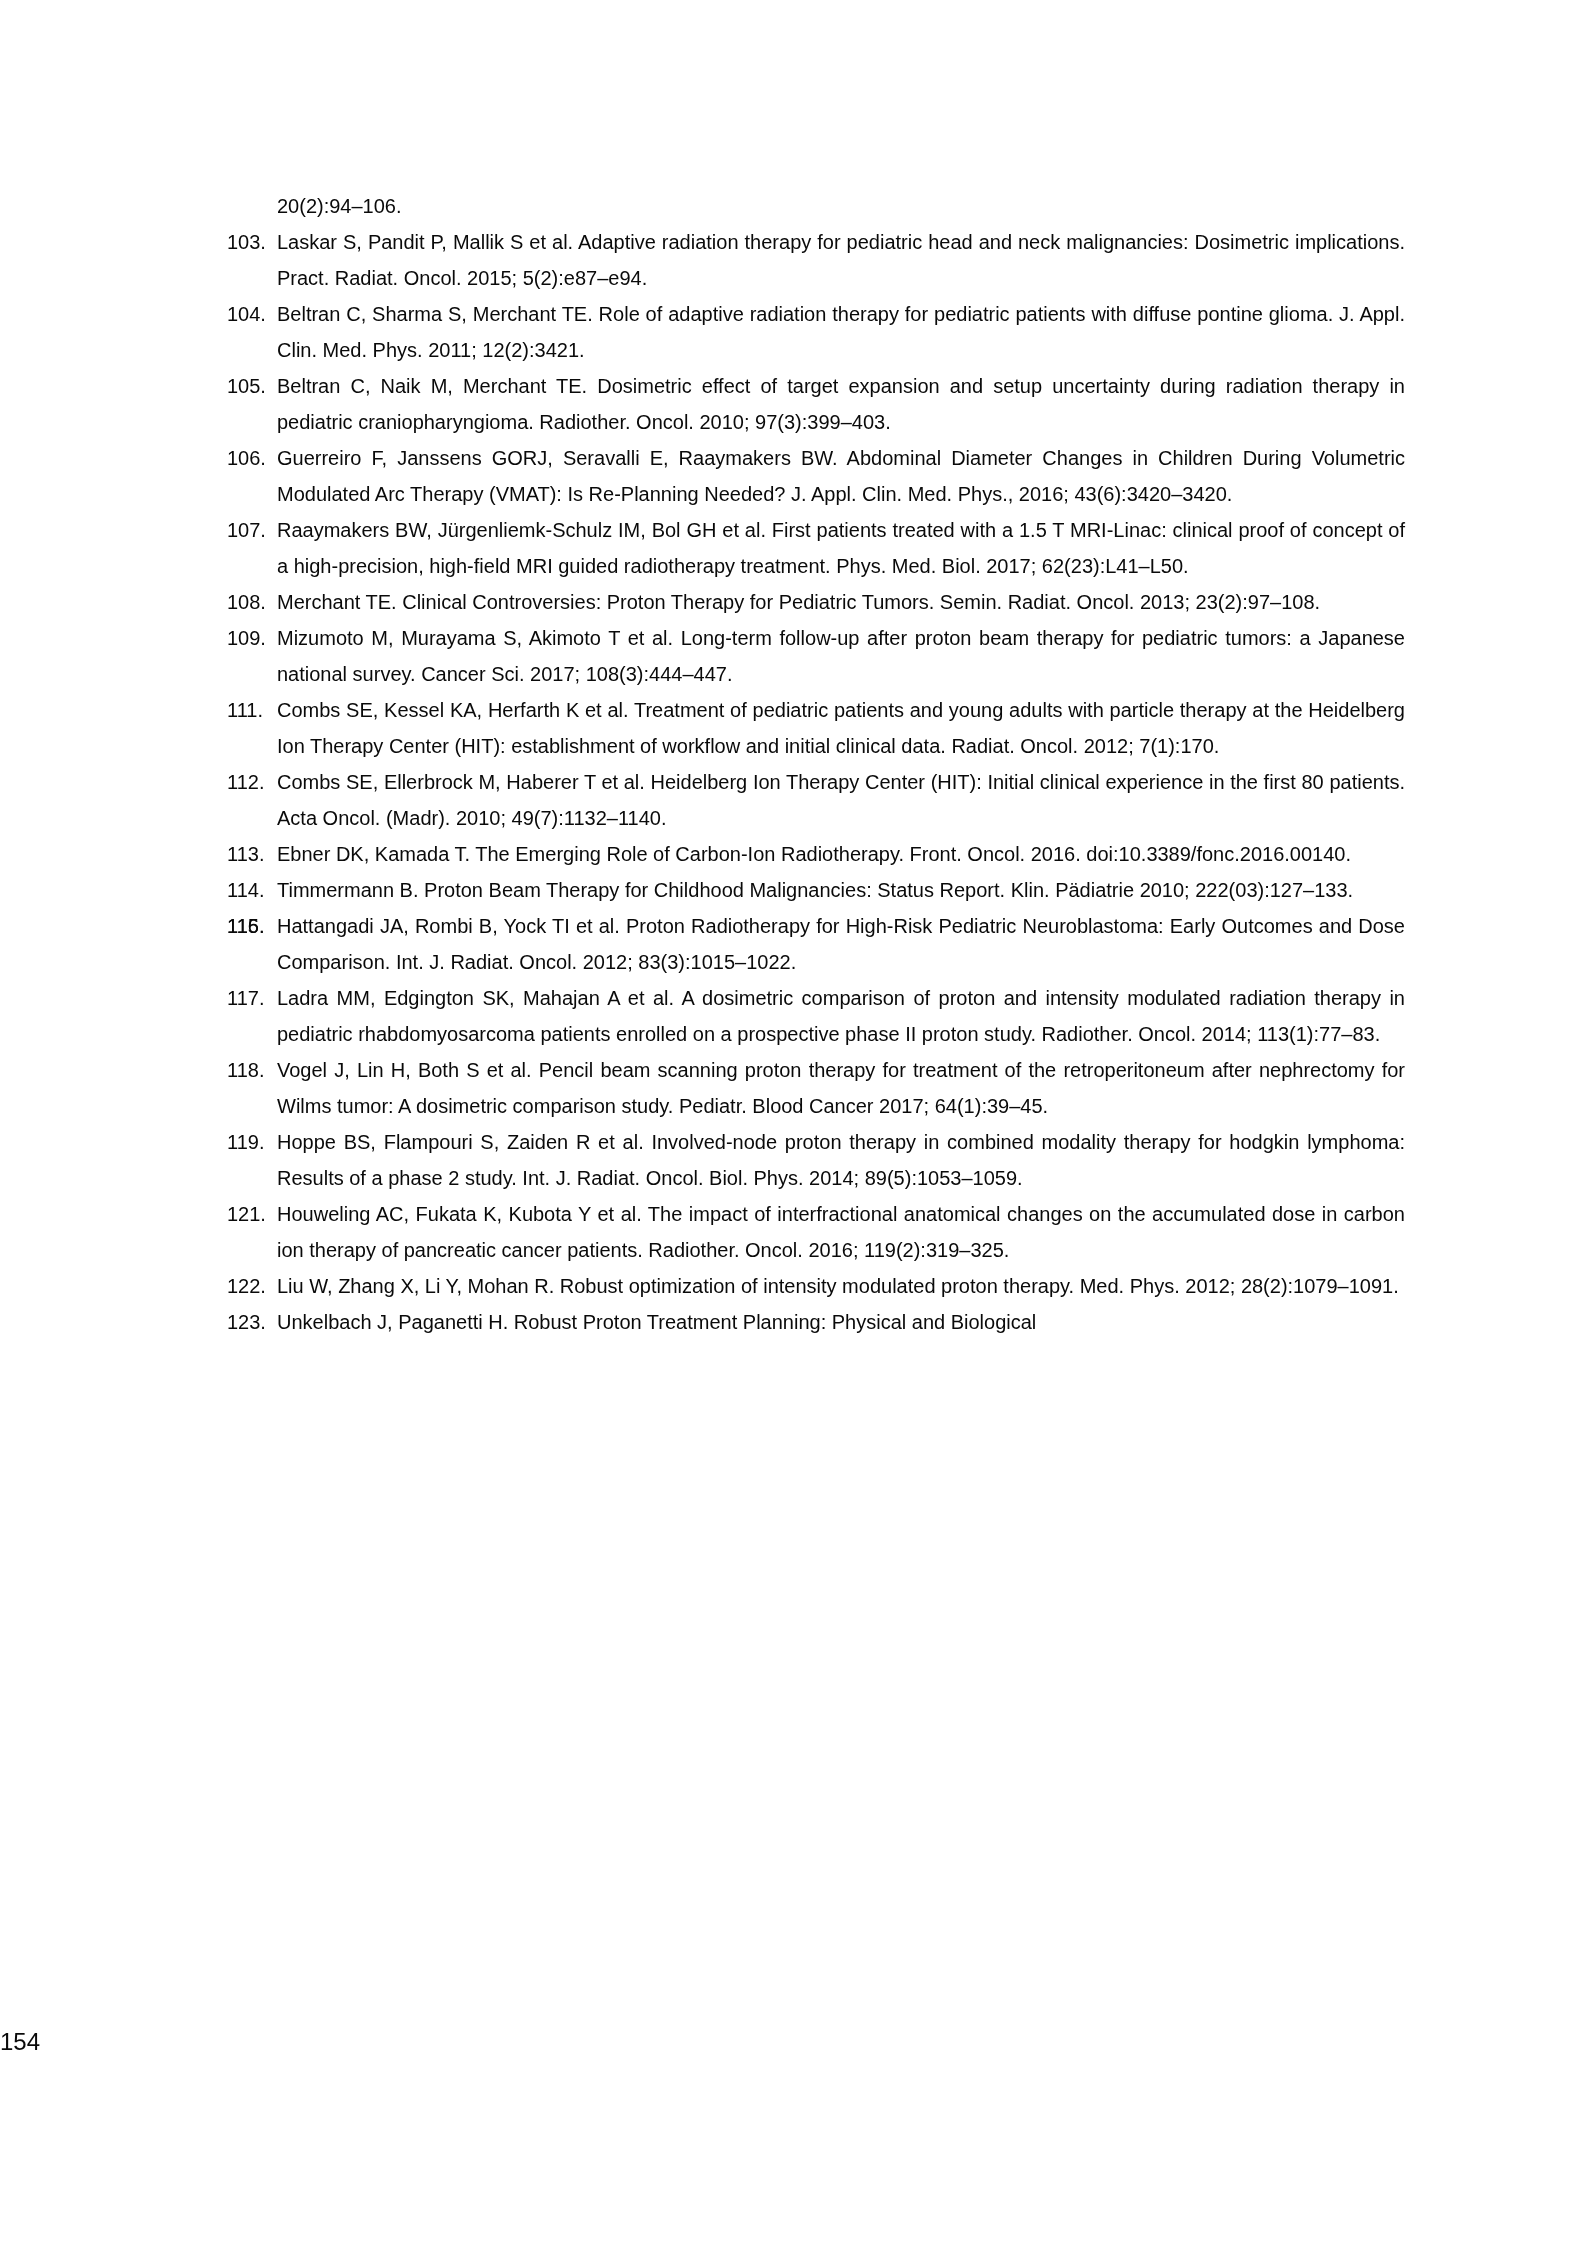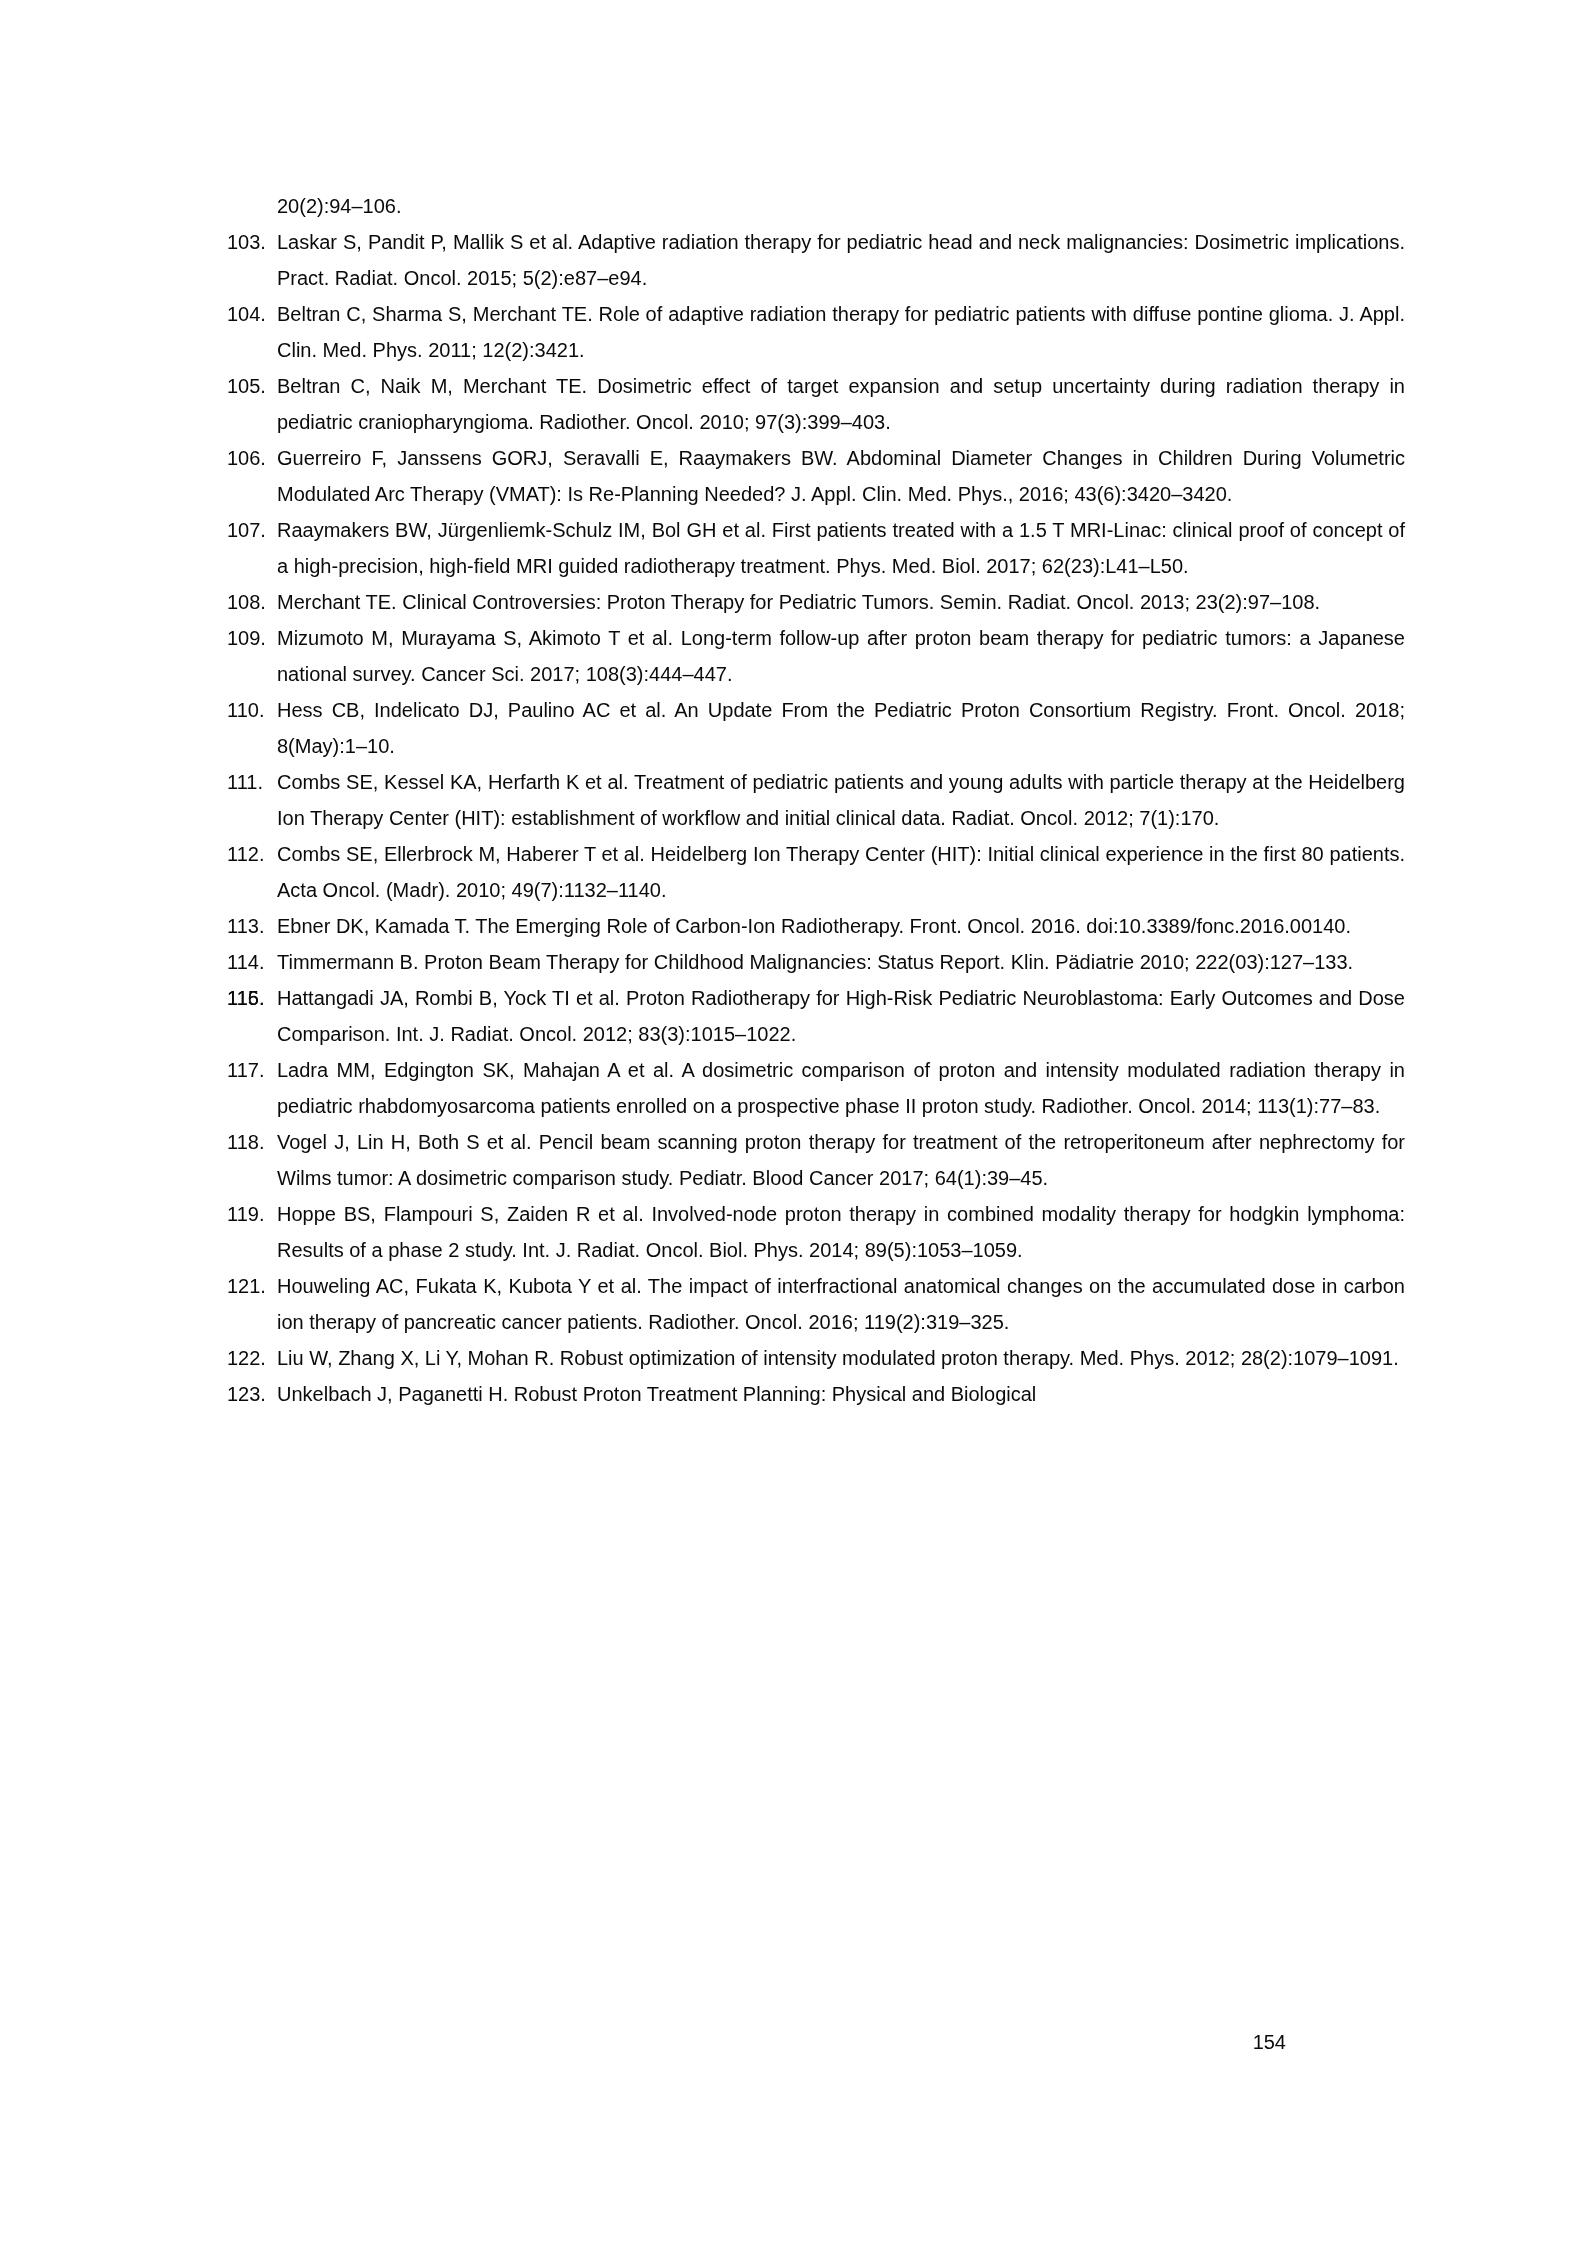--- a/index.html
+++ b/index.html
@@ -33,38 +33,37 @@
     left: 0;
     top: 0;
     white-space: nowrap;
     margin-left: 37px;
   }
   .page-footer {
     position: absolute;
     top: 2024px;
     left: 0;
     width: 1286px;
-    text-align: right;
-    font-size: 20px;
+    text-align: left;
+    font-size: 24px;
     line-height: 36px;
   }
 </style>
 </head>
 <body>
 
 <div class="references" id="references-list">
     <div class="ref"><span class="ref-num"></span><span class="ref-text">20(2):94–106.</span></div>
     <div class="ref"><span class="ref-num">103.</span><span class="ref-text">Laskar S, Pandit P, Mallik S et al. Adaptive radiation therapy for pediatric head and neck malignancies: Dosimetric implications. Pract. Radiat. Oncol. 2015; 5(2):e87–e94.</span></div>
     <div class="ref"><span class="ref-num">104.</span><span class="ref-text">Beltran C, Sharma S, Merchant TE. Role of adaptive radiation therapy for pediatric patients with diffuse pontine glioma. J. Appl. Clin. Med. Phys. 2011; 12(2):3421.</span></div>
     <div class="ref"><span class="ref-num">105.</span><span class="ref-text">Beltran C, Naik M, Merchant TE. Dosimetric effect of target expansion and setup uncertainty during radiation therapy in pediatric craniopharyngioma. Radiother. Oncol. 2010; 97(3):399–403.</span></div>
     <div class="ref"><span class="ref-num">106.</span><span class="ref-text">Guerreiro F, Janssens GORJ, Seravalli E, Raaymakers BW. Abdominal Diameter Changes in Children During Volumetric Modulated Arc Therapy (VMAT): Is Re-Planning Needed? J. Appl. Clin. Med. Phys., 2016; 43(6):3420–3420.</span></div>
     <div class="ref"><span class="ref-num">107.</span><span class="ref-text">Raaymakers BW, Jürgenliemk-Schulz IM, Bol GH et al. First patients treated with a 1.5 T MRI-Linac: clinical proof of concept of a high-precision, high-field MRI guided radiotherapy treatment. Phys. Med. Biol. 2017; 62(23):L41–L50.</span></div>
     <div class="ref"><span class="ref-num">108.</span><span class="ref-text">Merchant TE. Clinical Controversies: Proton Therapy for Pediatric Tumors. Semin. Radiat. Oncol. 2013; 23(2):97–108.</span></div>
     <div class="ref"><span class="ref-num">109.</span><span class="ref-text">Mizumoto M, Murayama S, Akimoto T et al. Long-term follow-up after proton beam therapy for pediatric tumors: a Japanese national survey. Cancer Sci. 2017; 108(3):444–447.</span></div>
-    <div class="ref"><span class="ref-num">110.</span><span class="ref-text">Hess CB, Indelicato DJ, Paulino AC et al. An Update From the Pediatric Proton Consortium Registry. Front. Oncol. 2018; 8(May):1–10.</span></div>
     <div class="ref"><span class="ref-num">111.</span><span class="ref-text">Combs SE, Kessel KA, Herfarth K et al. Treatment of pediatric patients and young adults with particle therapy at the Heidelberg Ion Therapy Center (HIT): establishment of workflow and initial clinical data. Radiat. Oncol. 2012; 7(1):170.</span></div>
     <div class="ref"><span class="ref-num">112.</span><span class="ref-text">Combs SE, Ellerbrock M, Haberer T et al. Heidelberg Ion Therapy Center (HIT): Initial clinical experience in the first 80 patients. Acta Oncol. (Madr). 2010; 49(7):1132–1140.</span></div>
     <div class="ref"><span class="ref-num">113.</span><span class="ref-text">Ebner DK, Kamada T. The Emerging Role of Carbon-Ion Radiotherapy. Front. Oncol. 2016. doi:10.3389/fonc.2016.00140.</span></div>
     <div class="ref"><span class="ref-num">114.</span><span class="ref-text">Timmermann B. Proton Beam Therapy for Childhood Malignancies: Status Report. Klin. Pädiatrie 2010; 222(03):127–133.</span></div>
     <div class="ref"><span class="ref-num">115.</span></div>
     <div class="ref"><span class="ref-num">116.</span><span class="ref-text">Hattangadi JA, Rombi B, Yock TI et al. Proton Radiotherapy for High-Risk Pediatric Neuroblastoma: Early Outcomes and Dose Comparison. Int. J. Radiat. Oncol. 2012; 83(3):1015–1022.</span></div>
     <div class="ref"><span class="ref-num">117.</span><span class="ref-text">Ladra MM, Edgington SK, Mahajan A et al. A dosimetric comparison of proton and intensity modulated radiation therapy in pediatric rhabdomyosarcoma patients enrolled on a prospective phase II proton study. Radiother. Oncol. 2014; 113(1):77–83.</span></div>
     <div class="ref"><span class="ref-num">118.</span><span class="ref-text">Vogel J, Lin H, Both S et al. Pencil beam scanning proton therapy for treatment of the retroperitoneum after nephrectomy for Wilms tumor: A dosimetric comparison study. Pediatr. Blood Cancer 2017; 64(1):39–45.</span></div>
     <div class="ref"><span class="ref-num">119.</span><span class="ref-text">Hoppe BS, Flampouri S, Zaiden R et al. Involved-node proton therapy in combined modality therapy for hodgkin lymphoma: Results of a phase 2 study. Int. J. Radiat. Oncol. Biol. Phys. 2014; 89(5):1053–1059.</span></div>
     <div class="ref"><span class="ref-num">121.</span><span class="ref-text">Houweling AC, Fukata K, Kubota Y et al. The impact of interfractional anatomical changes on the accumulated dose in carbon ion therapy of pancreatic cancer patients. Radiother. Oncol. 2016; 119(2):319–325.</span></div>

